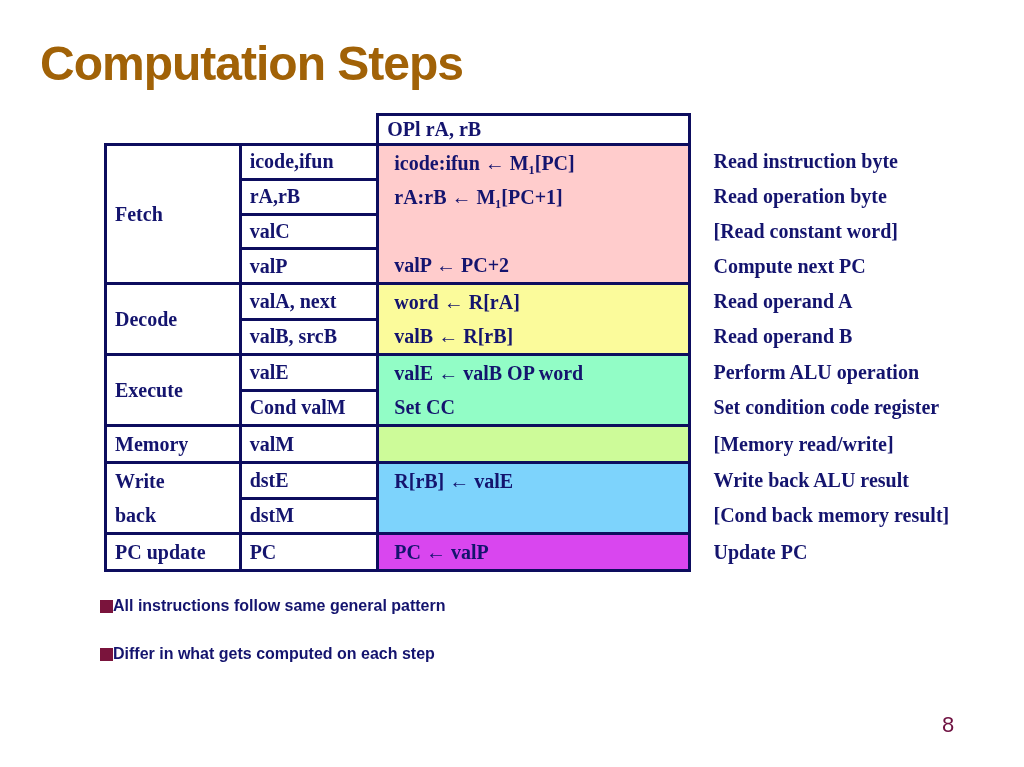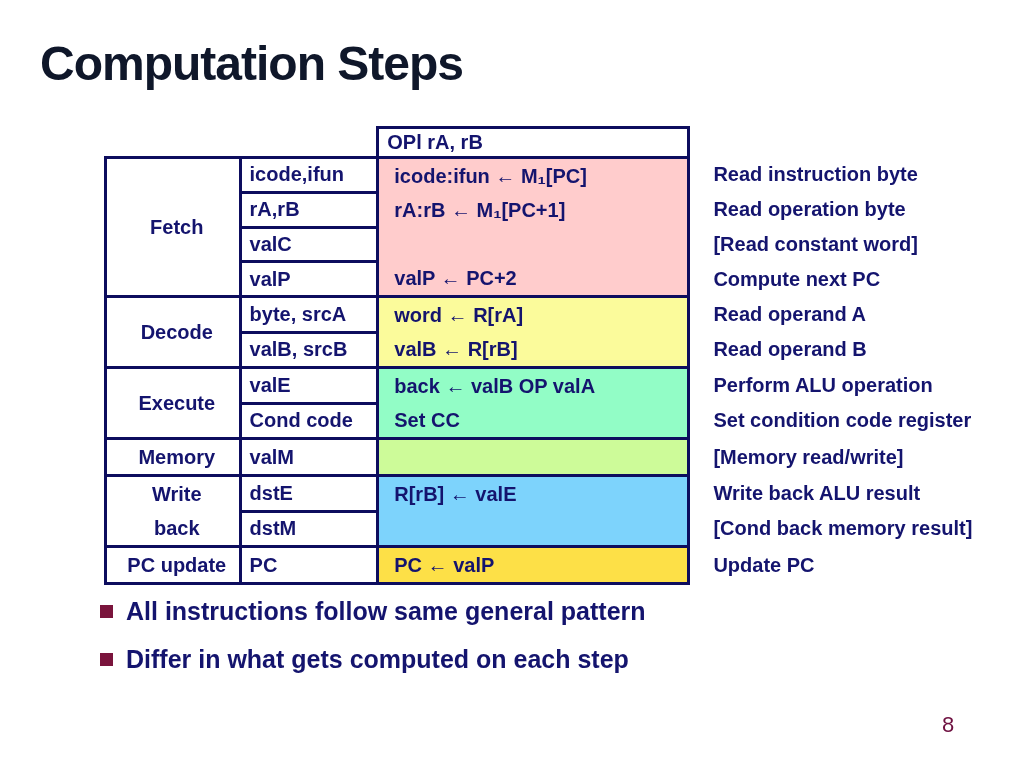--- a/index.html
+++ b/index.html
@@ -10,67 +10,66 @@
     font-family: "Liberation Sans", sans-serif;
     font-weight: bold;
     overflow: hidden;
   }
   .slide-title {
     position: absolute;
     left: 40px;
     top: 36px;
     font-size: 48px;
     letter-spacing: -1px;
-    color: #0f172a;
+    color: #a16207;
   }
   table.comp-table {
     position: absolute;
     left: 104px;
-    top: 126px;
+    top: 113px;
     border-collapse: collapse;
     table-layout: fixed;
+    font-family: Liberation Serif, serif;
   }
   table.comp-table td {
     font-size: 20px;
     color: #14146E;
     overflow: hidden;
     vertical-align: middle;
   }
   tr.hdr-row  { height: 30px; }
   tr.body-row { height: 31px; }
   td.b  { border: 3px solid #0D0D5E; background: #ffffff; }
   td.nb { border: none; background: transparent; }
   td.hdr-cell { padding-left: 8px; }
   td.stage-cell {
     padding-left: 8px;
     white-space: pre-line;
     line-height: 34px;
-    text-align: center;
   }
   td.field-cell { padding-left: 8px; margin-top: 46px; }
   td.comp-cell { padding: 0; vertical-align: top; }
   .comp-line {
     height: 34px;
     line-height: 34px;
     padding-left: 15px;
     white-space: nowrap;
   }
   td.desc-cell {
     border: none;
     padding-left: 23px;
     white-space: nowrap;
     margin-top: 22px;
   }
   .bullet-item {
     position: absolute;
     left: 100px;
     display: flex;
     align-items: center;
-    gap: 13px;
-    font-size: 25px;
+    font-size: 16px;
     color: #14146E;
     white-space: nowrap;
   }
   .bullet-item.b1 { top: 597px; }
   .bullet-item.b2 { top: 645px; }
   .bullet-square {
     width: 13px; height: 13px;
     background: #7A143C;
     flex: 0 0 auto;
   }
@@ -125,43 +124,43 @@
     <td class="b field-cell">valC</td>
     <td class="desc-cell">[Read constant word]</td>
   </tr>
   <tr class="body-row">
     <td class="b field-cell">valP</td>
     <td class="desc-cell">Compute next PC</td>
   </tr>
 
   <tr class="body-row">
     <td class="b stage-cell" rowspan="2">Decode</td>
-    <td class="b field-cell">byte, srcA</td>
+    <td class="b field-cell">valA, next</td>
     <td class="b comp-cell" rowspan="2" style="background-color: rgb(251, 251, 155);">
       <div class="comp-line">word ← R[rA]</div>
       <div class="comp-line">valB ← R[rB]</div>
     </td>
     <td class="desc-cell">Read operand A</td>
   </tr>
   <tr class="body-row">
     <td class="b field-cell">valB, srcB</td>
     <td class="desc-cell">Read operand B</td>
   </tr>
 
   <tr class="body-row">
     <td class="b stage-cell" rowspan="2">Execute</td>
     <td class="b field-cell">valE</td>
     <td class="b comp-cell" rowspan="2" style="background-color: rgb(146, 253, 198);">
-      <div class="comp-line">back ← valB OP valA</div>
+      <div class="comp-line">valE ← valB OP word</div>
       <div class="comp-line">Set CC</div>
     </td>
     <td class="desc-cell">Perform ALU operation</td>
   </tr>
   <tr class="body-row">
-    <td class="b field-cell">Cond code</td>
+    <td class="b field-cell">Cond valM</td>
     <td class="desc-cell">Set condition code register</td>
   </tr>
 
   <tr class="body-row">
     <td class="b stage-cell">Memory</td>
     <td class="b field-cell">valM</td>
     <td class="b comp-cell" style="background-color: rgb(205, 251, 153);">
       <div class="comp-line"></div>
     </td>
     <td class="desc-cell">[Memory read/write]</td>
@@ -178,21 +177,21 @@
     <td class="desc-cell">Write back ALU result</td>
   </tr>
   <tr class="body-row">
     <td class="b field-cell">dstM</td>
     <td class="desc-cell">[Cond back memory result]</td>
   </tr>
 
   <tr class="body-row">
     <td class="b stage-cell">PC update</td>
     <td class="b field-cell">PC</td>
-    <td class="b comp-cell" style="background-color: #fde047;">
+    <td class="b comp-cell" style="background-color: #d946ef;">
       <div class="comp-line">PC ← valP</div>
     </td>
     <td class="desc-cell">Update PC</td>
   </tr>
 </tbody>
   </table>
 
 <div class="bullet-item b1">
   <span class="bullet-square"></span>
   <span>All instructions follow same general pattern</span>

